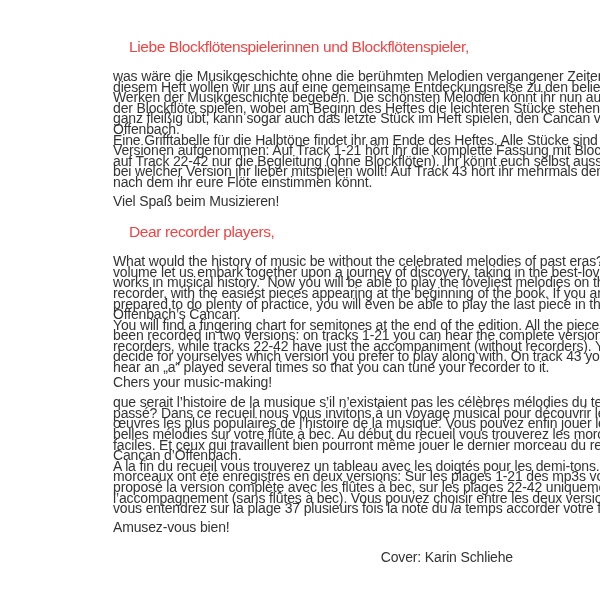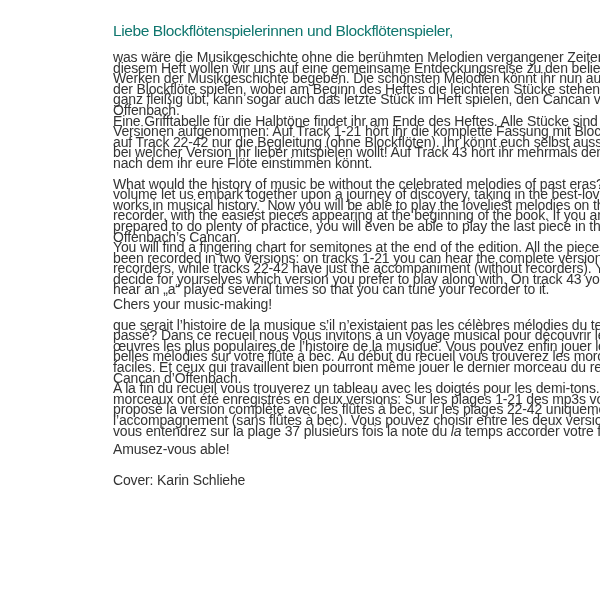--- a/index.html
+++ b/index.html
@@ -15,46 +15,46 @@
     box-sizing: border-box;
     padding: 22px 0 0 113px;
     overflow: hidden;
     font-family: "Liberation Sans", "DejaVu Sans", sans-serif;
     color: #333333;
   }
   .col {
     width: 400px;
   }
   .heading {
-    margin: 0;
+    margin: 16px;
     font-size: 15.5px;
     line-height: 17px;
     font-weight: 400;
     letter-spacing: -0.4px;
-    color: #0f766e;
+    color: #ef4444;
     white-space: nowrap;
   }
   .body, .closing, .credit {
     margin: 0;
     font-size: 14px;
     line-height: 10.6px;
     letter-spacing: -0.15px;
     font-weight: 400;
     color: #333333;
     white-space: pre;
   }
   .m-body-de  { margin-top: 13px; }
   .m-close-de { margin-top: 8px; }
   .m-head-en  { margin-top: 17px; }
   .m-body-en  { margin-top: 10px; }
   .m-close-en { margin-top: 4px; }
   .m-head-fr  { margin-top: 21px; }
   .m-body-fr  { margin-top: 10px; }
   .m-close-fr { margin-top: 8px; }
-  .m-credit   { margin-top: 20px; }
+  .m-credit   { margin-top: 20px; text-align: right; }
   .lastline em {
   }
 </style>
 </head>
 <body>
 
 <div class="page">
   <div class="col">
 
     <section>
@@ -63,23 +63,25 @@
 diesem Heft wollen wir uns auf eine gemeinsame Entdeckungsreise zu den beliebtesten
 Werken der Musikgeschichte begeben. Die schönsten Melodien könnt ihr nun auch auf
 der Blockflöte spielen, wobei am Beginn des Heftes die leichteren Stücke stehen. Und wer
 ganz fleißig übt, kann sogar auch das letzte Stück im Heft spielen, den Cancan von
 Offenbach.
 Eine Grifftabelle für die Halbtöne findet ihr am Ende des Heftes. Alle Stücke sind in zwei
 Versionen aufgenommen: Auf Track 1-21 hört ihr die komplette Fassung mit Blockflöten,
 auf Track 22-42 nur die Begleitung (ohne Blockflöten). Ihr könnt euch selbst aussuchen,
 bei welcher Version ihr lieber mitspielen wollt! Auf Track 43 hört ihr mehrmals den Ton a,
 nach dem ihr eure Flöte einstimmen könnt.</p>
+      <p class="closing m-close-de">Viel Spaß beim Musizieren!</p>
     </section>
 
     <section>
+      <h2 class="heading m-head-en">Dear recorder players,</h2>
       <p class="body m-body-en">What would the history of music be without the celebrated melodies of past eras? In this
 volume let us embark together upon a journey of discovery, taking in the best-loved
 works in musical history.  Now you will be able to play the loveliest melodies on the
 recorder, with the easiest pieces appearing at the beginning of the book. If you are
 prepared to do plenty of practice, you will even be able to play the last piece in the book,
 Offenbach’s Cancan.
 You will find a fingering chart for semitones at the end of the edition. All the pieces have
 been recorded in two versions: on tracks 1-21 you can hear the complete version with
 recorders, while tracks 22-42 have just the accompaniment (without recorders). You can
 decide for yourselves which version you prefer to play along with. On track 43 you will
@@ -92,19 +94,19 @@
 passé? Dans ce recueil nous vous invitons à un voyage musical pour découvrir les
 œuvres les plus populaires de l’histoire de la musique. Vous pouvez enfin jouer les plus
 belles mélodies sur votre flûte à bec. Au début du recueil vous trouverez les morceaux
 faciles. Et ceux qui travaillent bien pourront même jouer le dernier morceau du recueil, le
 Cancan d’Offenbach.
 A la fin du recueil vous trouverez un tableau avec les doigtés pour les demi-tons. Tous les
 morceaux ont été enregistrés en deux versions: Sur les plages 1-21 des mp3s vous est
 proposé la version complète avec les flûtes à bec, sur les plages 22-42 uniquement
 l’accompagnement (sans flûtes à bec). Vous pouvez choisir entre les deux versions! Enfin,</p>
       <p class="body lastline"><span>vous entendrez sur la plage 37 plusieurs fois la note du </span><em>la</em><span> temps accorder votre flûte.</span></p>
-      <p class="closing m-close-fr">Amusez-vous able!</p>
+      <p class="closing m-close-fr">Amusez-vous bien!</p>
     </section>
 
     <p class="credit m-credit">Cover: Karin Schliehe</p>
 
   </div>
 </div>
 
 </body></html>

